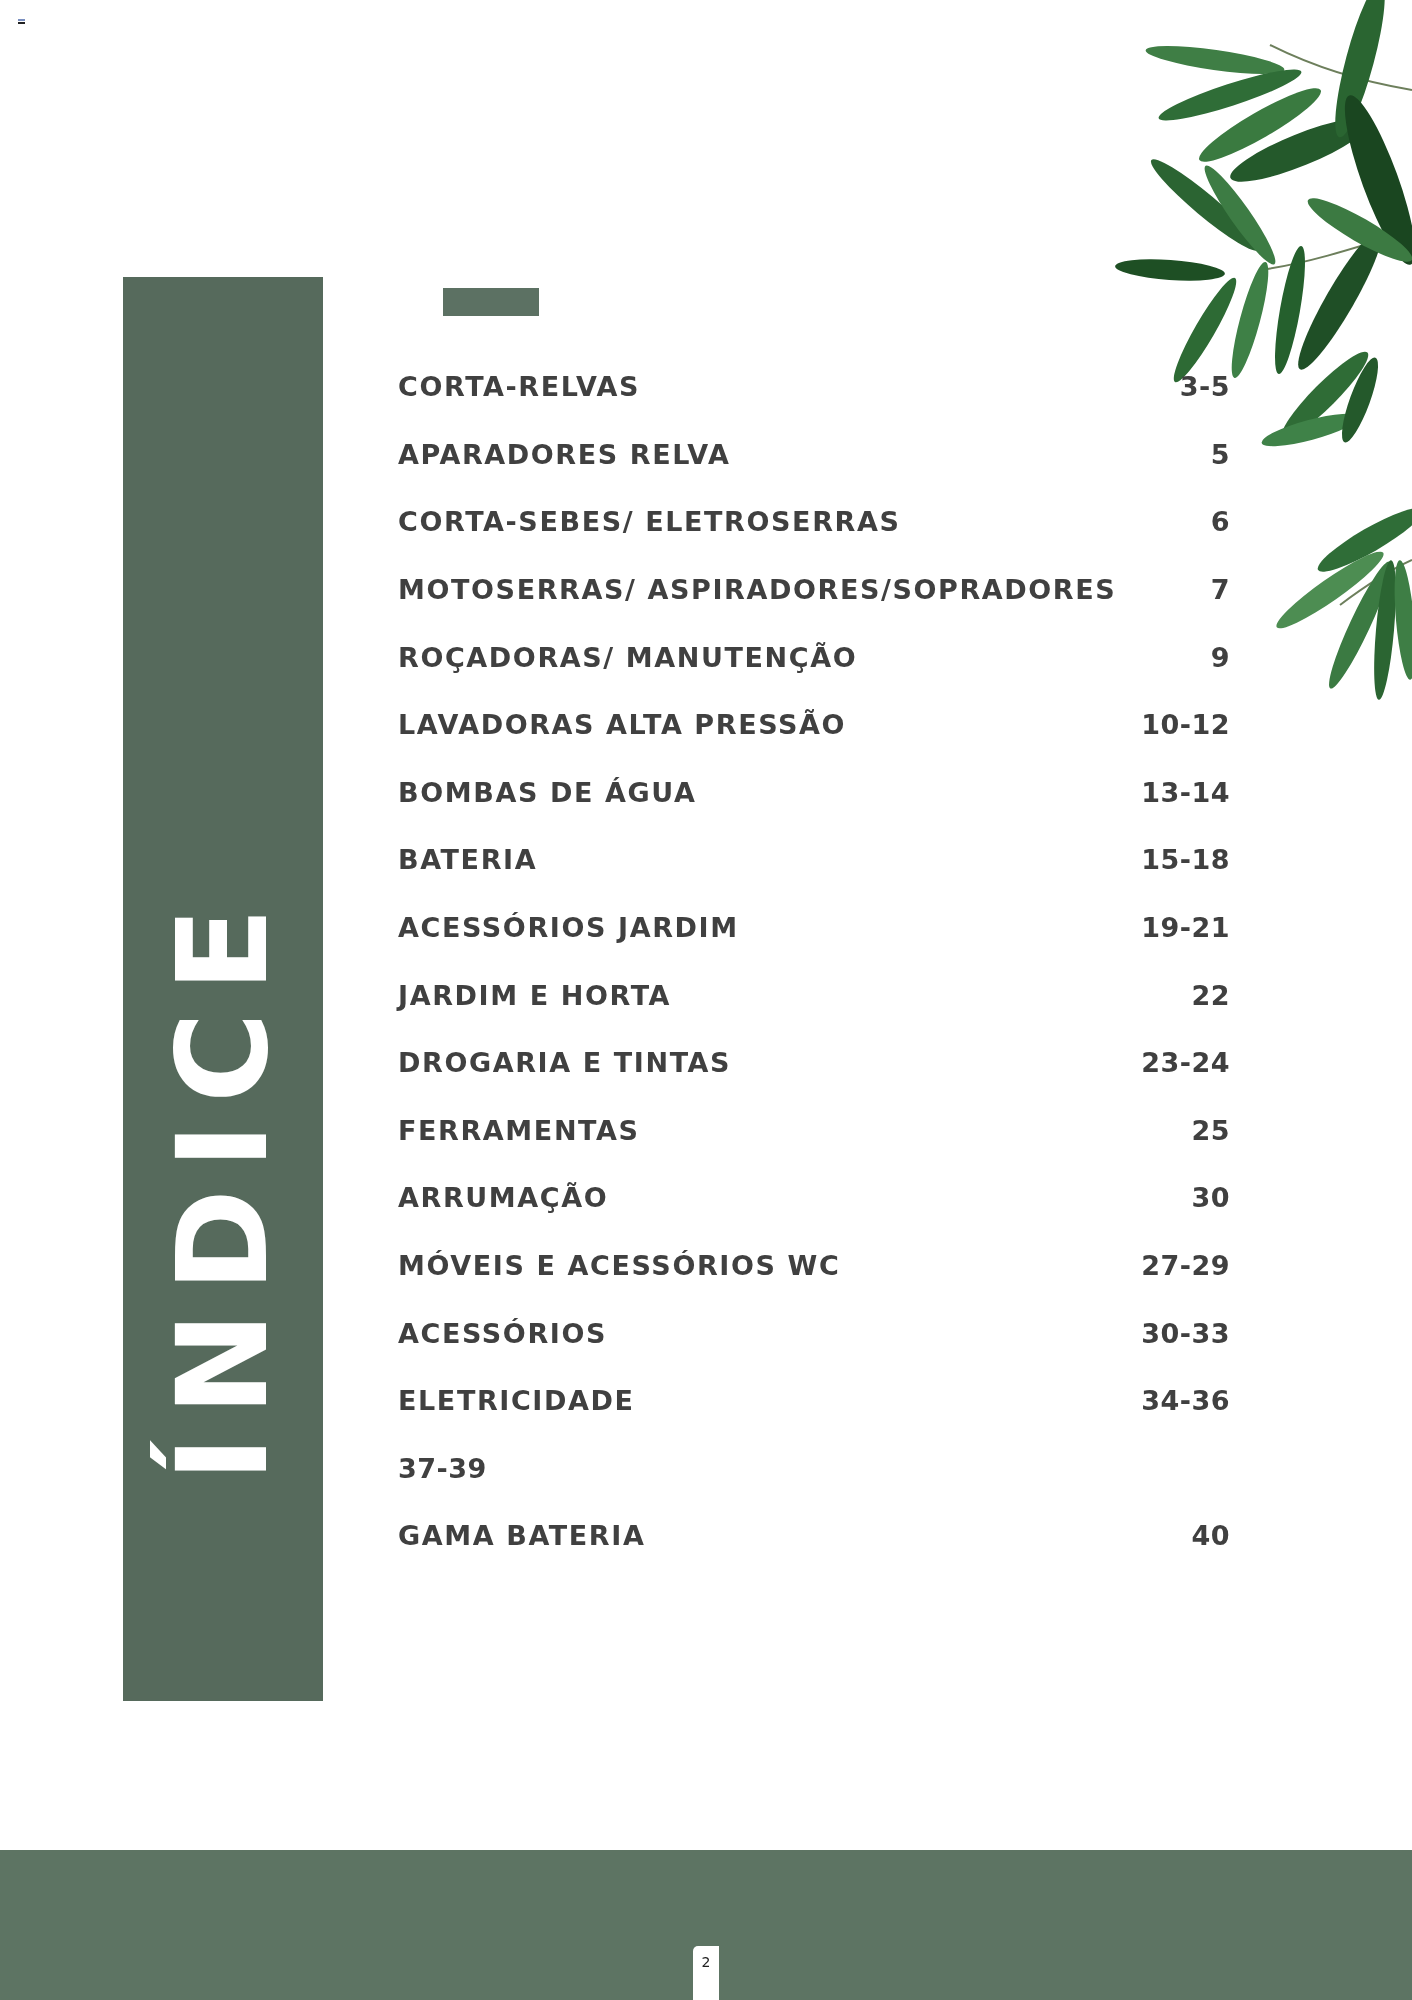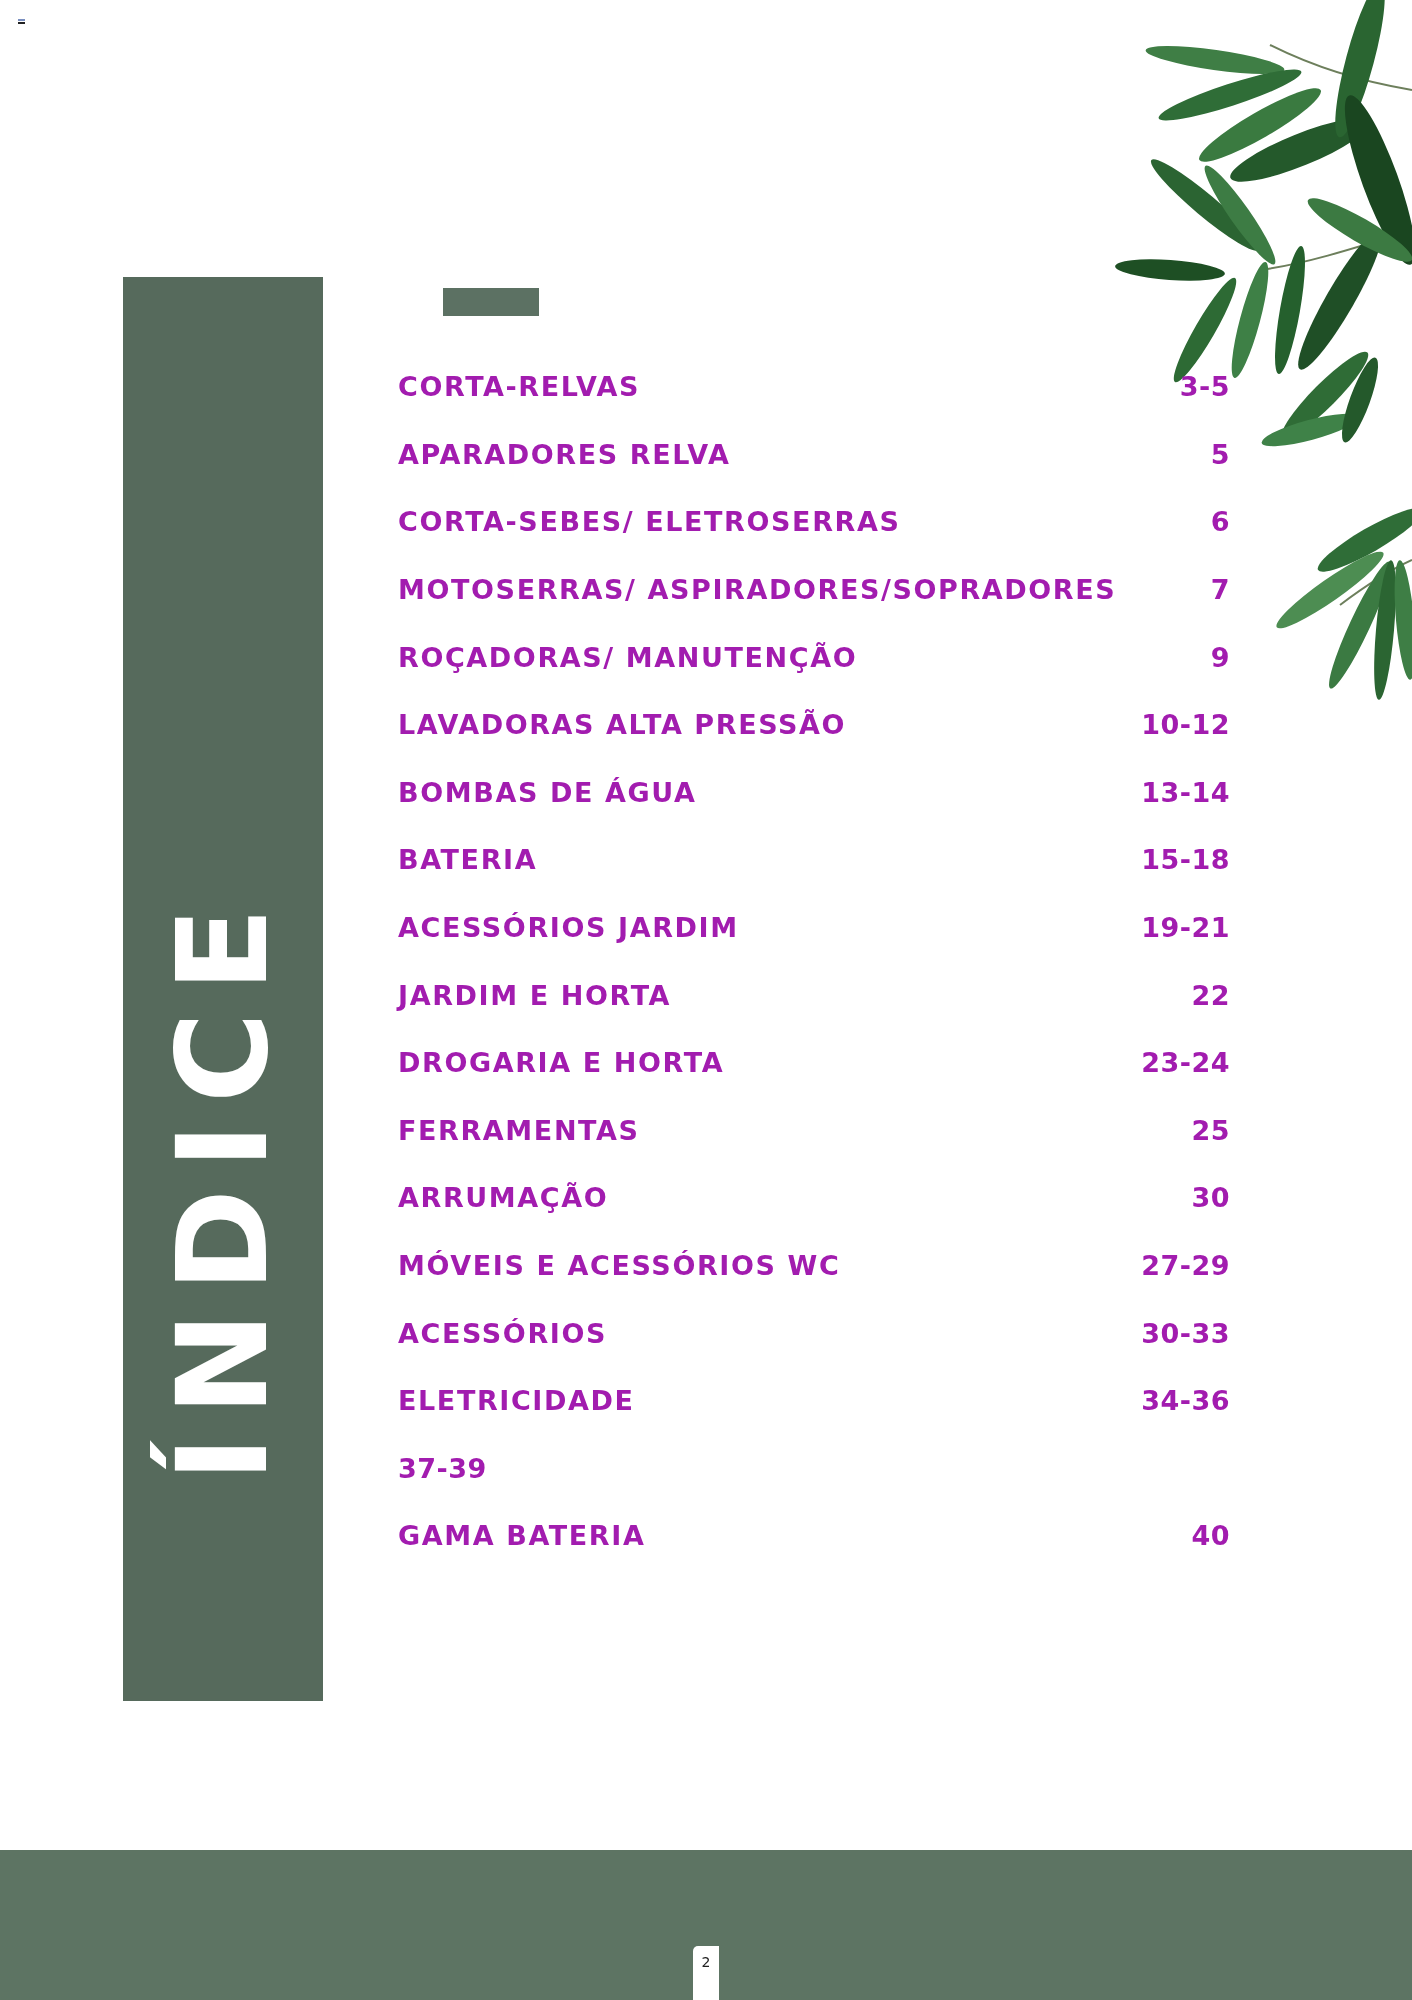--- a/index.html
+++ b/index.html
@@ -72,21 +72,21 @@
       width: 832px;
       margin: 0;
       padding: 0;
       list-style: none;
     }
     .toc-row {
       display: flex;
       justify-content: space-between;
       align-items: center;
       height: 67.6px;
-      color: #a21caf;
+      color: #404040;
       font-family: "DejaVu Sans", sans-serif;
       font-weight: bold;
       font-size: 27px;
       letter-spacing: 1.6px;
       white-space: nowrap;
     }
     .toc-label {
       display: block;
     }
     .toc-pages {
@@ -212,21 +212,21 @@
     </li>
   <li class="toc-row">
       <span class="toc-label">ACESSÓRIOS JARDIM</span>
       <span class="toc-pages">19-21</span>
     </li>
   <li class="toc-row">
       <span class="toc-label">JARDIM E HORTA</span>
       <span class="toc-pages">22</span>
     </li>
   <li class="toc-row">
-      <span class="toc-label">DROGARIA E HORTA</span>
+      <span class="toc-label">DROGARIA E TINTAS</span>
       <span class="toc-pages">23-24</span>
     </li>
   <li class="toc-row">
       <span class="toc-label">FERRAMENTAS</span>
       <span class="toc-pages">25</span>
     </li>
   <li class="toc-row">
       <span class="toc-label">ARRUMAÇÃO</span>
       <span class="toc-pages">30</span>
     </li>

